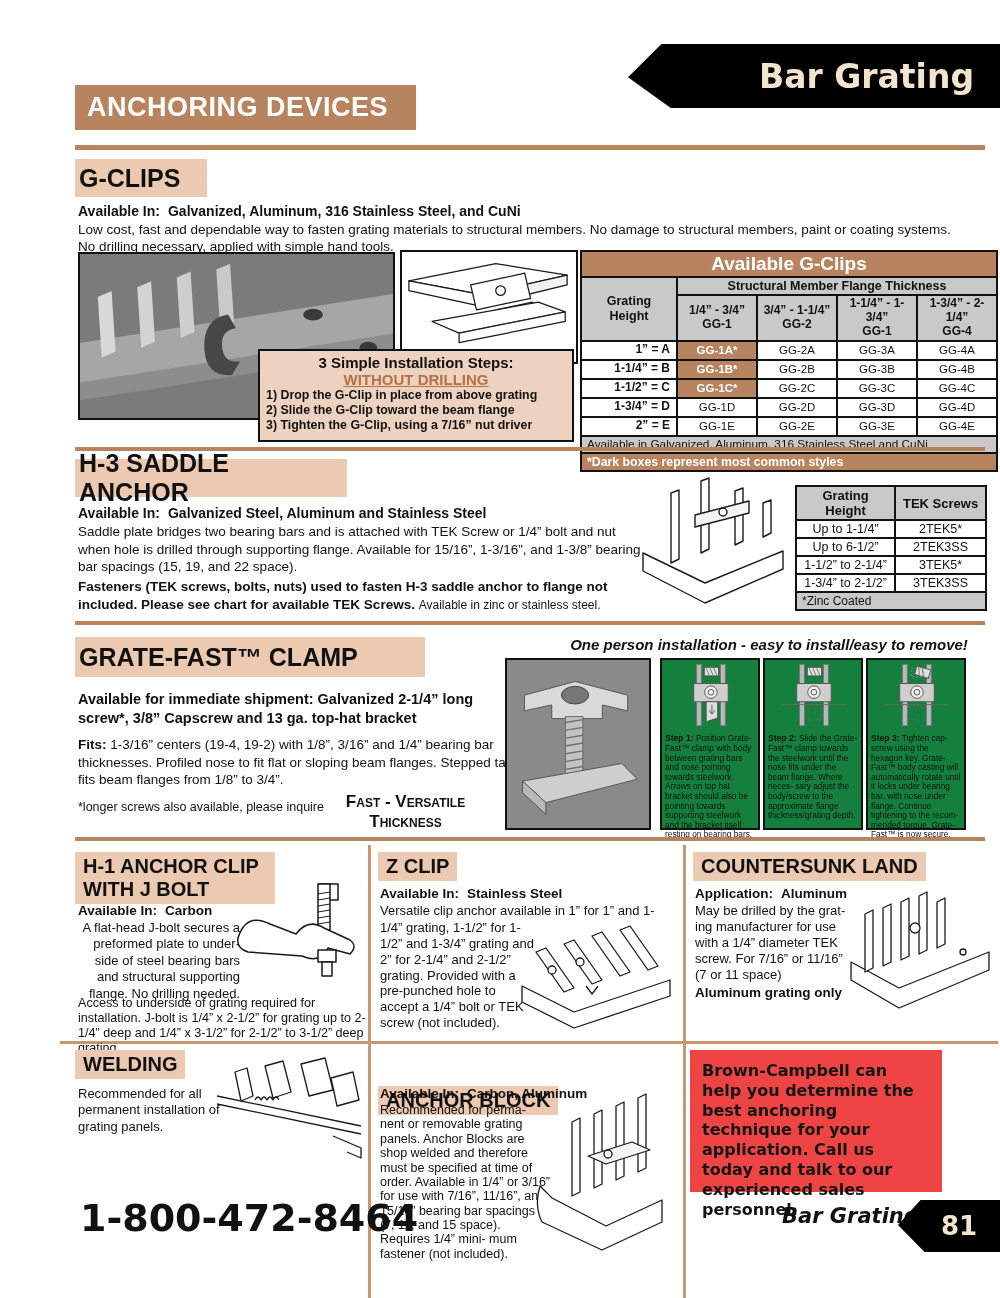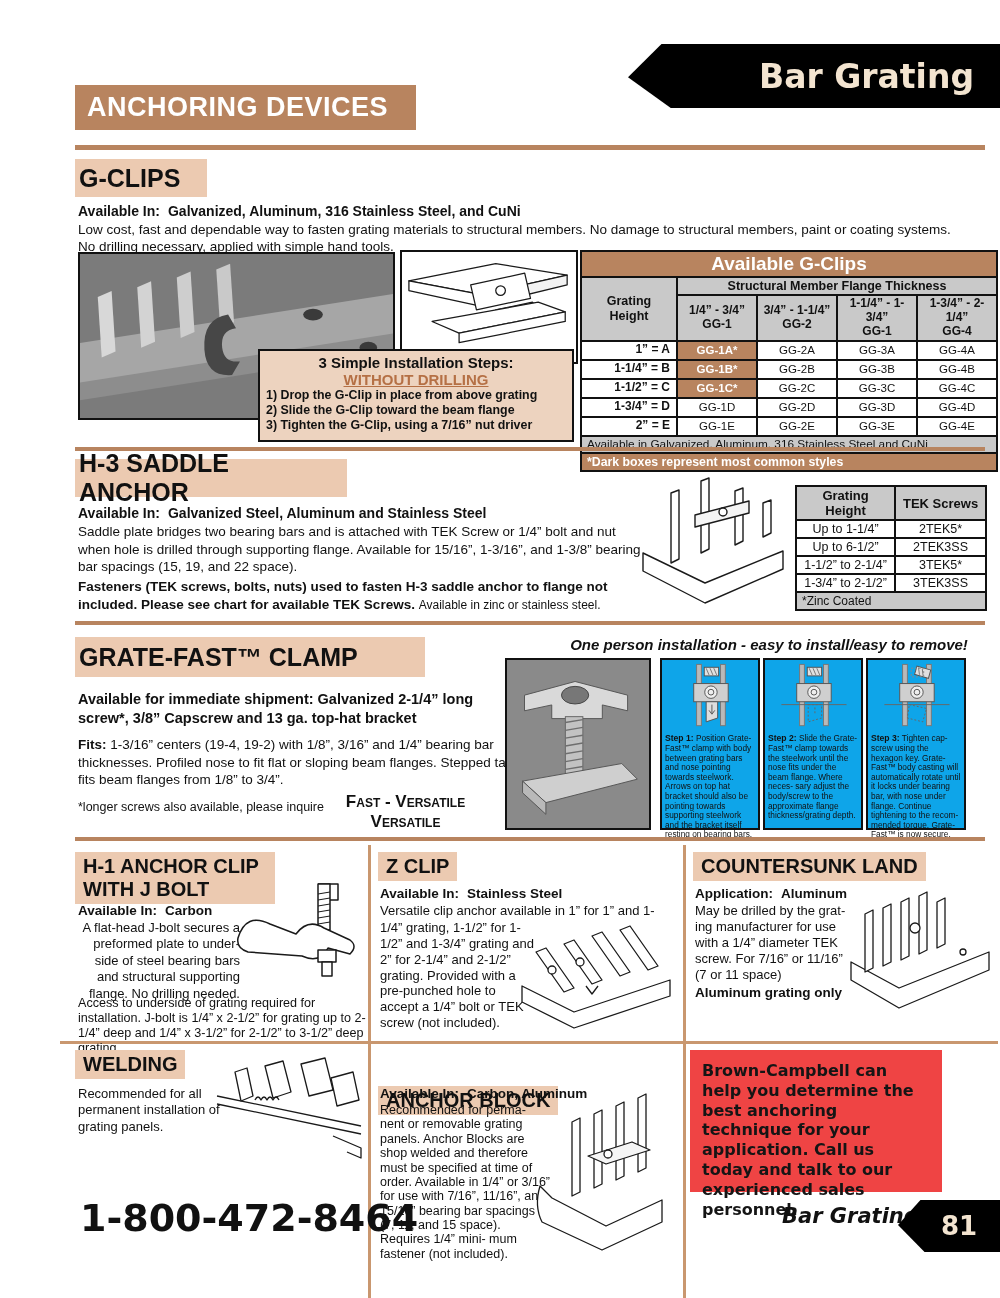--- a/index.html
+++ b/index.html
@@ -70,21 +70,21 @@
   #h3-table .fnote { background:#c9c9c9; text-align:left; padding-left:5px; font-size:12px; height:18px; }
 
   
   #gf-title { left:75px; top:637px; width:350px; height:40px; }
   #gf-tagline { left:545px; top:636px; width:448px; text-align:center; font-weight:700; font-style:italic; font-size:15px; }
   #gf-ship { left:78px; top:690px; width:432px; font-weight:700; font-size:14.5px; line-height:1.3; }
   #gf-fits { left:78px; top:736px; width:448px; font-size:13.5px; line-height:1.3; }
   #gf-note { left:78px; top:800px; font-size:12.5px; }
   #gf-motto { left:318px; top:792px; width:175px; text-align:center; font-weight:700; font-size:17px; line-height:1.2; font-variant:small-caps; }
   #gf-photo { left:505px; top:658px; width:146px; height:172px; border:2px solid #111; }
-  .step-panel { top:658px; width:100px; height:172px; border:2px solid #111; background:#0ea5e9; padding:2px 3px; }
+  .step-panel { top:658px; width:100px; height:172px; border:2px solid #111; background:#15803d; padding:2px 3px; }
   #step1 { left:660px; } #step2 { left:763px; } #step3 { left:866px; }
   .step-diagram { width:100%; height:68px; }
   .step-text { font-size:8.3px; line-height:1.16; }
   .step-text b { font-size:8.6px; }
 
   
   .vdiv { width:3px; background:#c9976f; }
   #vd1 { left:368px; top:845px; height:453px; }
   #vd2 { left:683px; top:845px; height:453px; }
   #hd1 { left:60px; top:1041px; width:938px; height:3px; background:#c9976f; }
@@ -325,21 +325,21 @@
   </div>
   <div class="abs" id="gf-tagline">One person installation - easy to install/easy to remove!</div>
   <p class="abs" id="gf-ship">Available for immediate shipment:  Galvanized 2-1/4” long screw*, 3/8” Capscrew and 13 ga. top-hat bracket</p>
   <p class="abs" id="gf-fits">
     <b>Fits:</b>
     <span>1-3/16” centers (19-4, 19-2) with 1/8”, 3/16” and 1/4” bearing bar thicknesses.  Profiled nose to fit flat or sloping beam flanges.  Stepped tail fits beam flanges from 1/8” to 3/4”.</span>
   </p>
   <p class="abs" id="gf-note">*longer screws also available, please inquire</p>
   <div class="abs" id="gf-motto">
     <div>Fast - Versatile</div>
-    <div>Versatile</div>
+    <div>Thickness</div>
   </div>
 
   <svg class="abs" id="gf-photo" viewBox="0 0 146 172" preserveAspectRatio="none">
     <rect width="146" height="172" fill="#8a8a8a"></rect>
     <path d="M18 36 L70 22 L124 36 L124 52 L98 46 L98 60 L46 60 L46 46 L18 52 Z" fill="#d9d9d9" stroke="#555"></path>
     <ellipse cx="70" cy="36" rx="14" ry="9" fill="#777" stroke="#444"></ellipse>
     <rect x="60" y="58" width="18" height="62" fill="#c2c2c2" stroke="#666"></rect>
     <path d="M60 64 L78 61 M60 72 L78 69 M60 80 L78 77 M60 88 L78 85 M60 96 L78 93 M60 104 L78 101 M60 112 L78 109" stroke="#6e6e6e" stroke-width="1.4"></path>
     <path d="M16 124 L118 106 L134 122 L40 146 Z" fill="#cfcfcf" stroke="#555"></path>
     <path d="M16 124 L40 146 L40 158 L16 136 Z" fill="#b9b9b9" stroke="#555"></path>

